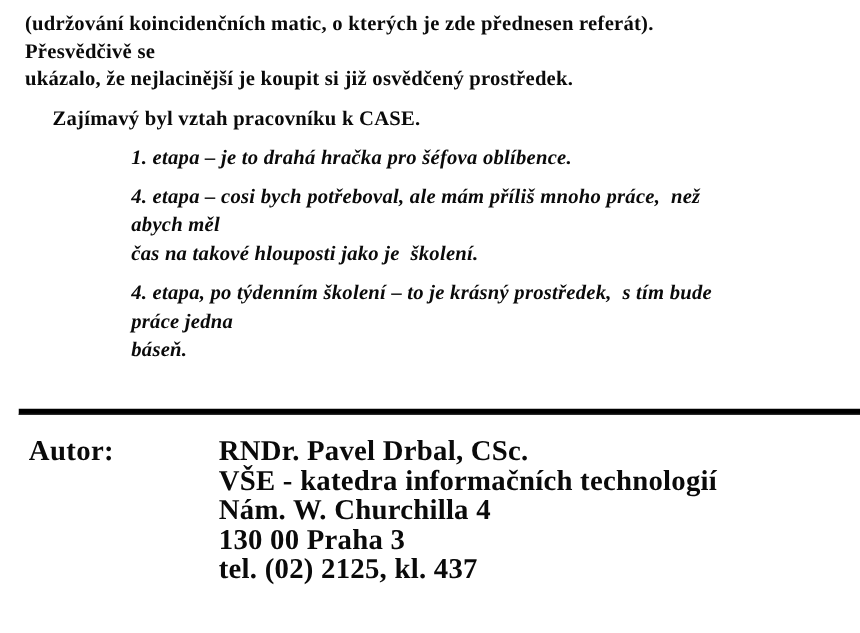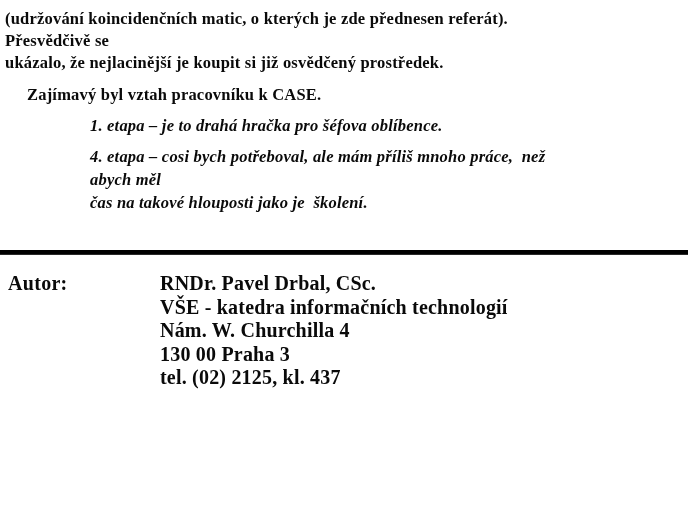--- a/index.html
+++ b/index.html
@@ -14,20 +14,21 @@
     font-family: "Liberation Serif", "DejaVu Serif", serif;
     font-weight: bold;
     color: #0a0a0a;
     -webkit-font-smoothing: none;
   }
   .page {
     box-sizing: border-box;
     width: 593px;
     height: 506px;
     padding: 8px 4px 0 5px;
+    margin-left: 15px;
   }
   .para {
     margin: 0 0 10px 0;
     font-size: 16.5px;
     line-height: 22px;
     white-space: pre-wrap;
     letter-spacing: 0.2px;
   }
   .para.indent {
     text-indent: 22px;
@@ -52,21 +53,21 @@
     margin-left: -5px;
     width: 688px;
     height: 4px;
     background: #000000;
     border-bottom: 1px solid #2a2a2a;
   }
   .author-block {
     margin-top: 17px;
     display: flex;
     align-items: flex-start;
-    font-size: 20px;
+    font-size: 23px;
     line-height: 23.5px;
   }
   .author-label {
     width: 152px;
     flex: 0 0 152px;
     padding-left: 3px;
     letter-spacing: 0.3px;
   }
   .author-lines {
     flex: 1 1 auto;
@@ -84,20 +85,22 @@
   <p class="para">(udržování koincidenčních matic, o kterých je zde přednesen referát). Přesvědčivě se
 ukázalo, že nejlacinější je koupit si již osvědčený prostředek.</p>
 
 
   <p class="para indent short">Zajímavý byl vztah pracovníku k CASE.</p>
 
   <div class="etapa-list">
     <p class="etapa-item">1. etapa – je to drahá hračka pro šéfova oblíbence.</p>
     <p class="etapa-item">4. etapa – cosi bych potřeboval, ale mám příliš mnoho práce,  než abych měl
 čas na takové hlouposti jako je  školení.</p>
+    <p class="etapa-item">4. etapa, po týdenním školení – to je krásný prostředek,  s tím bude práce jedna
+báseň.</p>
   </div>
 
   <div class="rule"></div>
 
   <div class="author-block">
     <div class="author-label">Autor:</div>
     <div class="author-lines">
       <div class="author-line">RNDr. Pavel Drbal, CSc.</div>
       <div class="author-line">VŠE - katedra informačních technologií</div>
       <div class="author-line">Nám. W. Churchilla 4</div>

